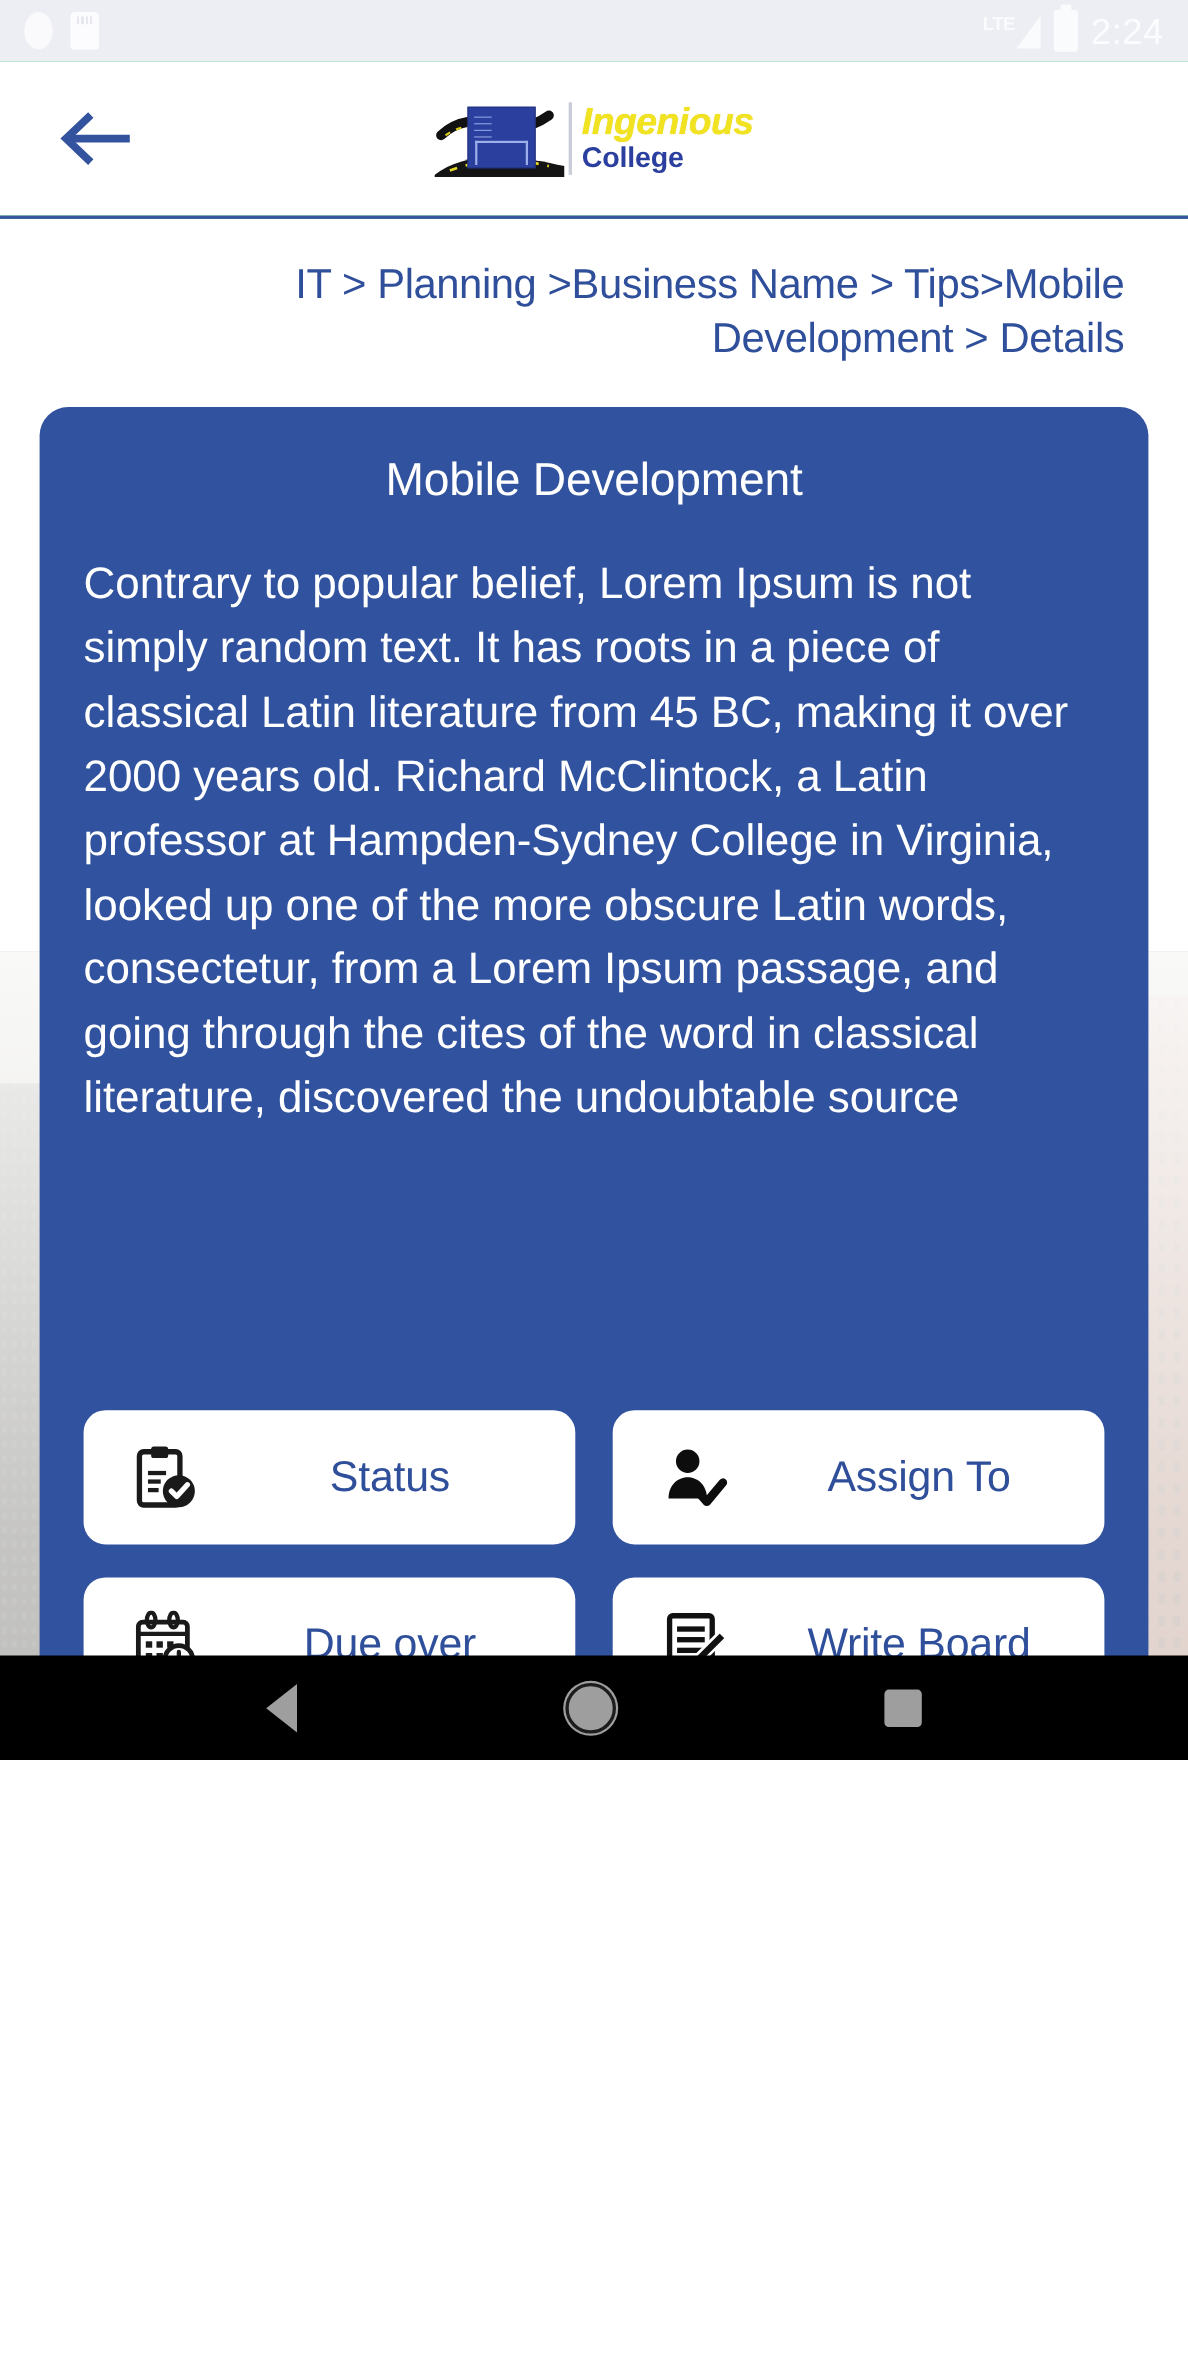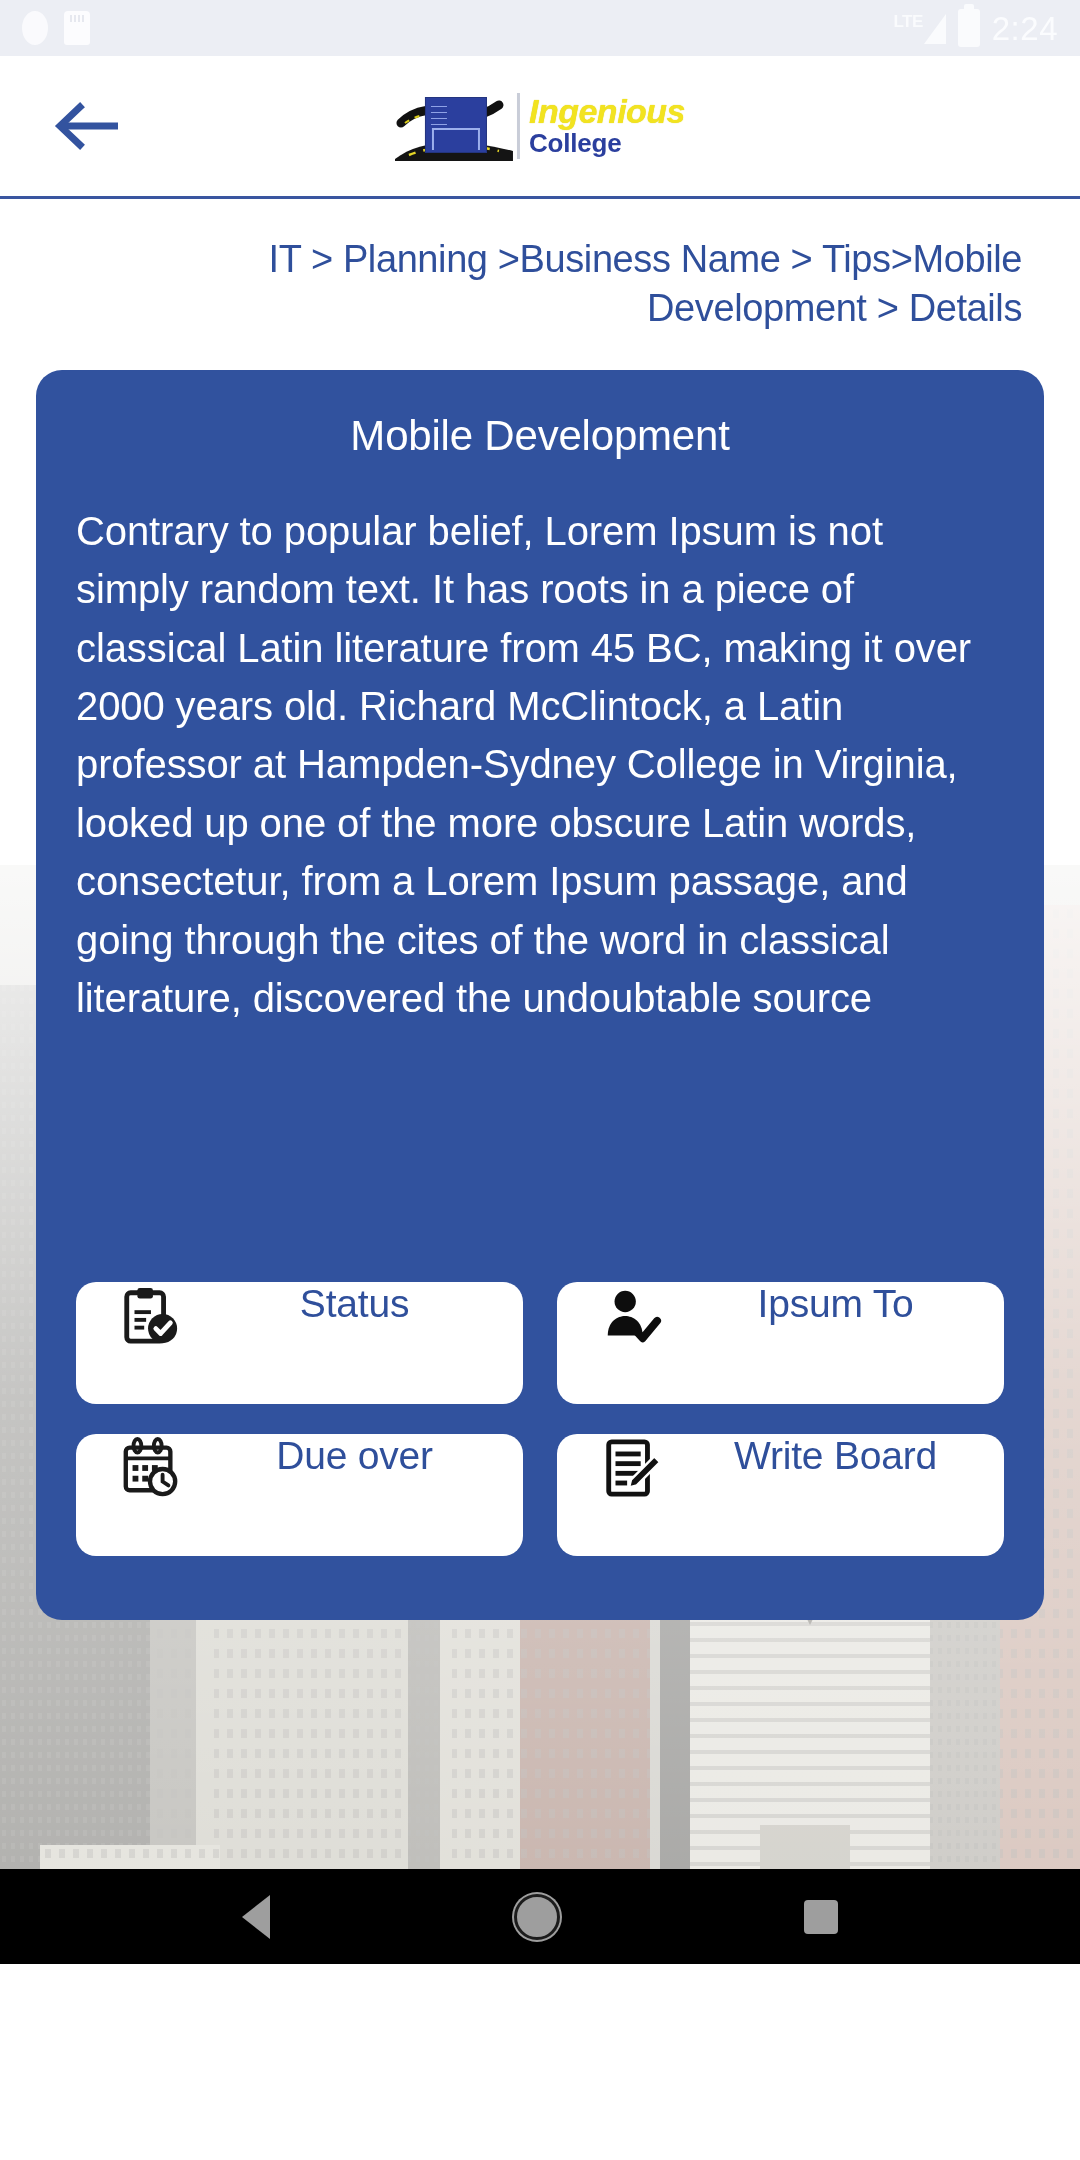--- a/index.html
+++ b/index.html
@@ -3,21 +3,21 @@
 <meta charset="utf-8">
 <style>
   * { margin:0; padding:0; box-sizing:border-box; }
   html, body {
     width:1080px; height:2160px;
     font-family:"Liberation Sans", sans-serif;
     background:#ffffff;
     overflow:hidden;
   }
 
-  .phone { position:relative; width:1080px; height:1964px; overflow:hidden; background:#22c55e; }
+  .phone { position:relative; width:1080px; height:1600px; overflow:hidden; background:#22c55e; }
 
   
   .statusbar {
     position:absolute; top:0; left:0; width:1080px; height:56px;
     background:#eceef4;
     display:flex; align-items:center;
     padding:0 22px;
     z-index:30;
   }
   .sb-left { display:flex; align-items:center; gap:16px; }
@@ -155,21 +155,21 @@
   }
 
   .actions { margin-top:auto; }
   .action-row {
     display:flex; gap:34px; margin-bottom:30px;
   }
   .action-row:last-child { margin-bottom:0; }
   .action-btn {
     flex:1; height:122px;
     background:#ffffff; border-radius:20px;
-    display:flex; 
+    display:flex; align-items:center;
     padding-left:40px; gap:28px;
     cursor:pointer;
   }
   .action-icon {
     width:68px; height:68px; flex:0 0 68px;
     display:flex; align-items:center; justify-content:center;
   }
   .action-label {
     color:#2f4f9b; font-size:39px; font-weight:400;
     letter-spacing:-.2px;
@@ -344,21 +344,21 @@
           </div>
 
           <div class="action-btn">
             <span class="action-icon">
               <svg width="62" height="62" viewBox="0 0 64 64">
                 <circle cx="26" cy="17" r="11" fill="#0d0d0d"></circle>
                 <path d="M8 52 C8 38, 18 32, 26 32 C34 32, 44 38, 44 52 Z" fill="#0d0d0d"></path>
                 <path d="M36 46 l8 9 l15 -18" stroke="#0d0d0d" stroke-width="8" fill="none" stroke-linecap="round" stroke-linejoin="round"></path>
               </svg>
             </span>
-            <span class="action-label">Ipsum To</span>
+            <span class="action-label">Assign To</span>
           </div>
 
         </div>
 
         <div class="action-row">
 
           <div class="action-btn">
             <span class="action-icon">
               <svg width="62" height="62" viewBox="0 0 64 64">
                 <rect x="7" y="11" width="46" height="44" rx="4" fill="none" stroke="#1a1a1a" stroke-width="4.5"></rect>

